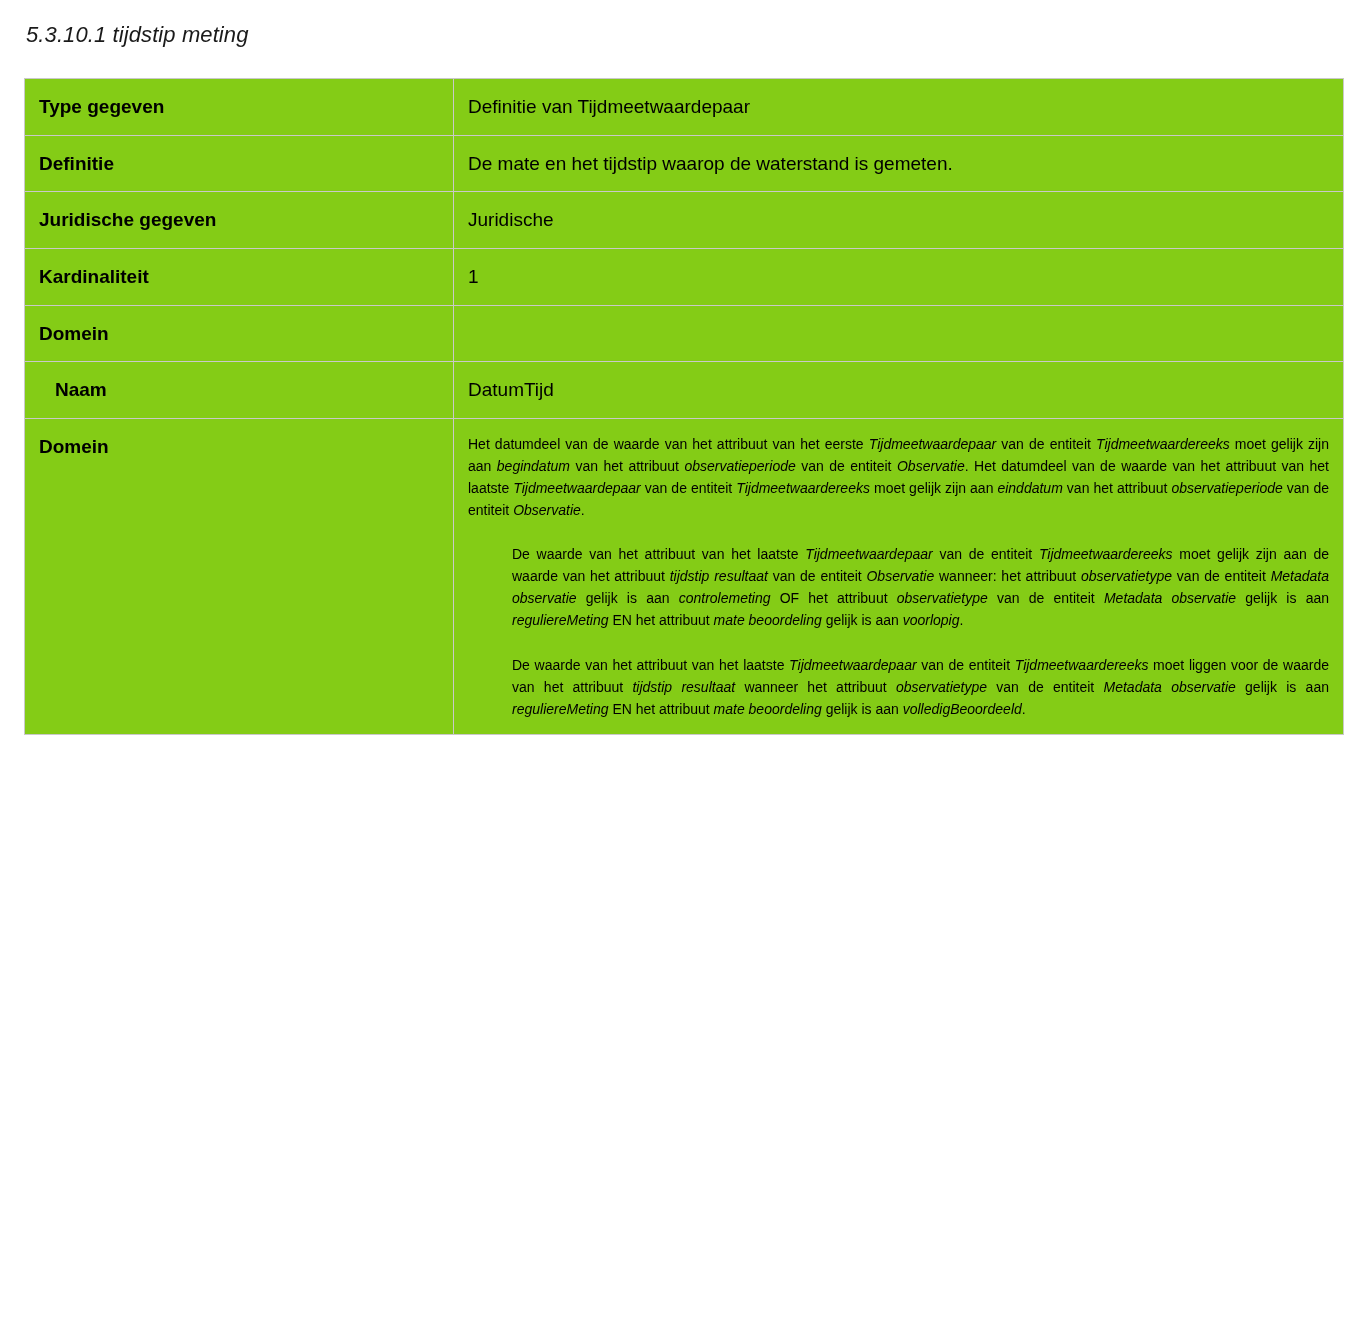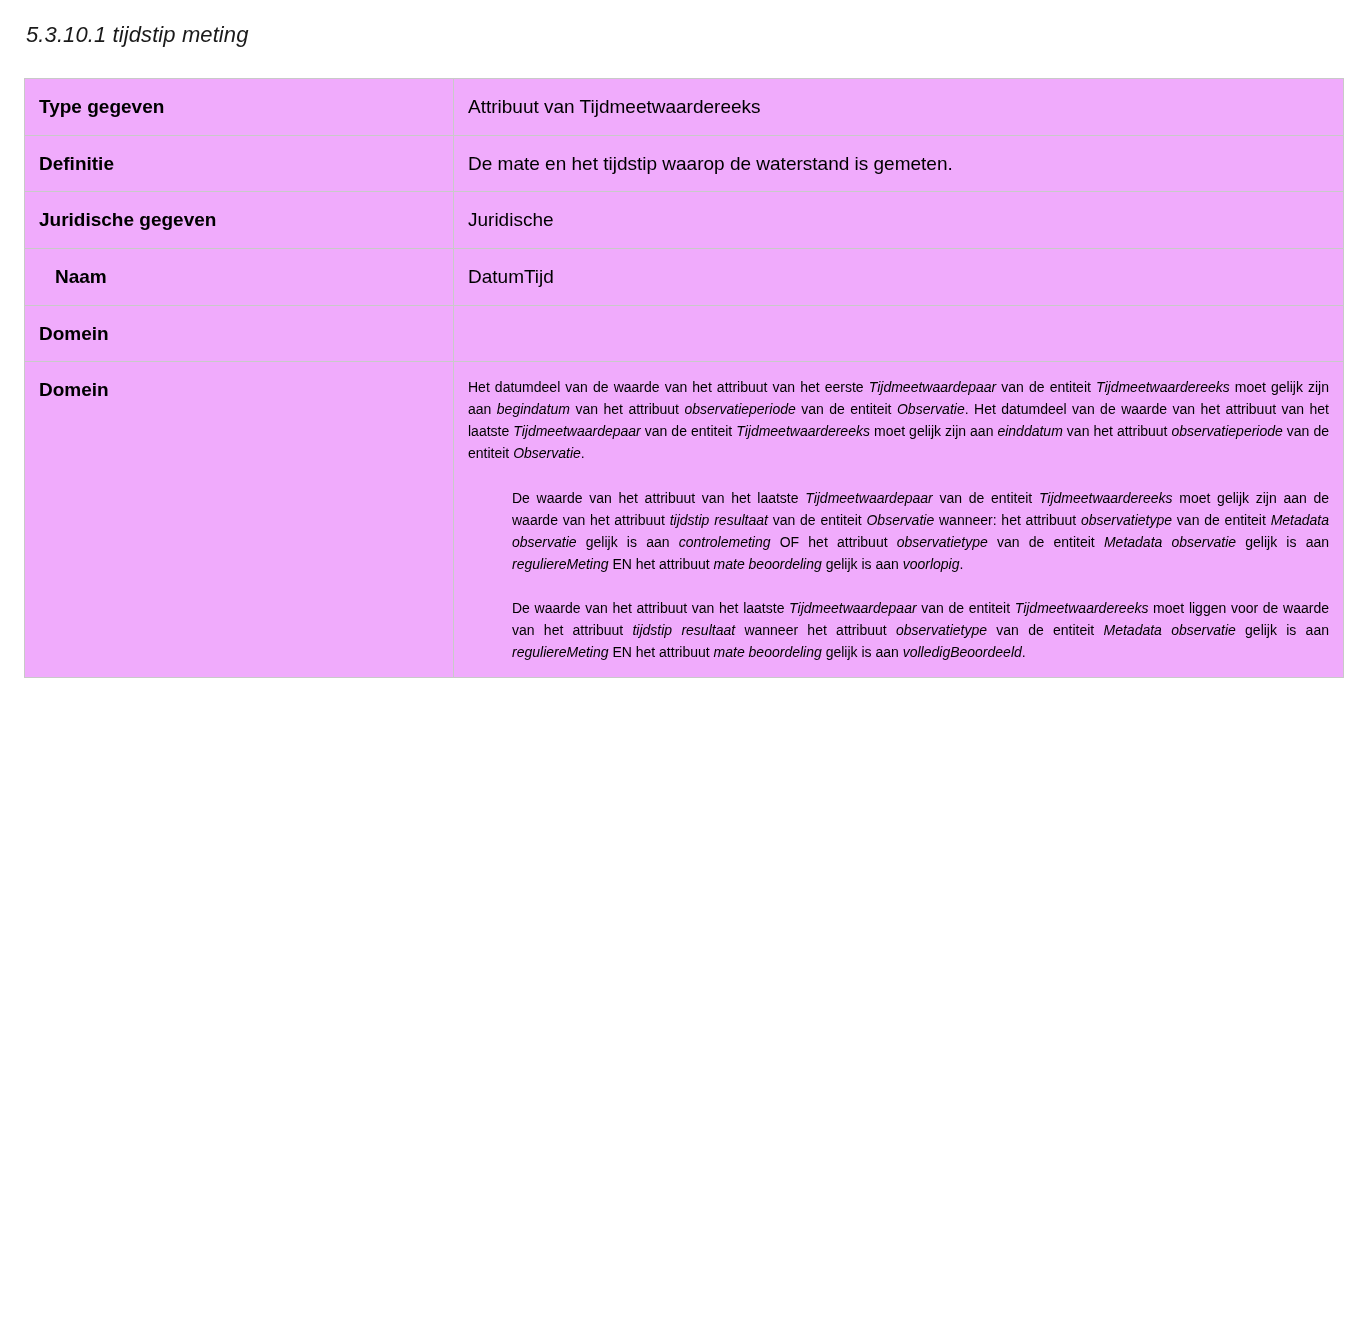--- a/index.html
+++ b/index.html
@@ -32,21 +32,21 @@
     table-layout: fixed;
     background: #f2f2f2;
     border: 1px solid #b9b9b9;
   }
   table.spec td {
     border: 1px solid #c9c9c9;
     vertical-align: top;
     padding: 14px 14px 14px 14px;
     font-size: 19px;
     line-height: 1.45;
-    background: #f0abfc;
+    background: #84cc16;
   }
   td.label {
     width: 400px;
     font-weight: bold;
   }
   td.label.indent {
     padding-left: 30px;
   }
   td.value {
     font-weight: normal;
@@ -85,37 +85,41 @@
 <body>
 
 <div class="page">
 
   <div class="section-heading">5.3.10.1 tijdstip meting</div>
 
   <table class="spec">
     <tbody>
       <tr class="row-mid">
         <td class="label">Type gegeven</td>
-        <td class="value">Attribuut van Tijdmeetwaardereeks</td>
+        <td class="value">Definitie van Tijdmeetwaardepaar</td>
       </tr>
       <tr class="row-tall">
         <td class="label">Definitie</td>
         <td class="value">De mate en het tijdstip waarop de waterstand is gemeten.</td>
       </tr>
       <tr class="row-short">
         <td class="label">Juridische gegeven</td>
         <td class="value">Juridische</td>
       </tr>
       <tr class="row-short">
-        <td class="label indent">Naam</td>
-        <td class="value">DatumTijd</td>
+        <td class="label">Kardinaliteit</td>
+        <td class="value">1</td>
       </tr>
       <tr class="row-short">
         <td class="label">Domein</td>
         <td class="value"></td>
+      </tr>
+      <tr class="row-short">
+        <td class="label indent">Naam</td>
+        <td class="value">DatumTijd</td>
       </tr>
       <tr>
         <td class="label rules-label">Domein</td>
         <td class="rules-value">
           <p class="para">Het datumdeel van de waarde van het attribuut van het eerste <i>Tijdmeetwaardepaar</i> van de entiteit <i>Tijdmeetwaardereeks</i> moet gelijk zijn aan <i>begindatum</i> van het attribuut <i>observatieperiode</i> van de entiteit <i>Observatie</i>. Het datumdeel van de waarde van het attribuut van het laatste <i>Tijdmeetwaardepaar</i> van de entiteit <i>Tijdmeetwaardereeks</i> moet gelijk zijn aan <i>einddatum</i> van het attribuut <i>observatieperiode</i> van de entiteit <i>Observatie</i>.</p>
           <p class="para gap">De waarde van het attribuut van het laatste <i>Tijdmeetwaardepaar</i> van de entiteit <i>Tijdmeetwaardereeks</i> moet gelijk zijn aan de waarde van het attribuut <i>tijdstip resultaat</i> van de entiteit <i>Observatie</i> wanneer: het attribuut <i>observatietype</i> van de entiteit <i>Metadata observatie</i> gelijk is aan <i>controlemeting</i> OF het attribuut <i>observatietype</i> van de entiteit <i>Metadata observatie</i> gelijk is aan <i>reguliereMeting</i> EN het attribuut <i>mate beoordeling</i> gelijk is aan <i>voorlopig</i>.</p>
           <p class="para gap">De waarde van het attribuut van het laatste <i>Tijdmeetwaardepaar</i> van de entiteit <i>Tijdmeetwaardereeks</i> moet liggen voor de waarde van het attribuut <i>tijdstip resultaat</i> wanneer het attribuut <i>observatietype</i> van de entiteit <i>Metadata observatie</i> gelijk is aan <i>reguliereMeting</i> EN het attribuut <i>mate beoordeling</i> gelijk is aan <i>volledigBeoordeeld</i>.</p>
         </td>
       </tr>
     </tbody>

